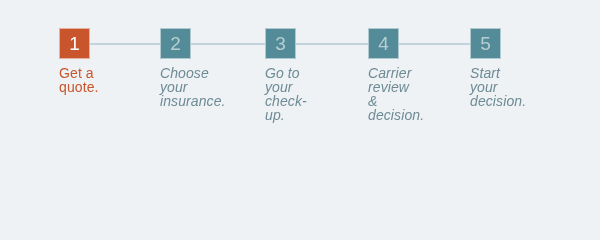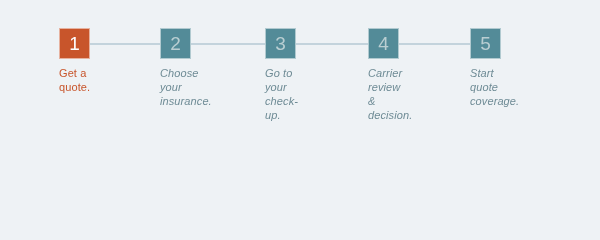--- a/index.html
+++ b/index.html
@@ -48,21 +48,21 @@
   .step-box.active .step-num {
     color: #fdfdfd;
   }
   .step-box.inactive .step-num {
     color: #b9ced2;
   }
   .step-label {
     position: absolute;
     top: 38px;
     left: 0;
-    font-size: 11px;
+    font-size: 14px;
     line-height: 14px;
     white-space: pre-line;
     letter-spacing: 0.1px;
   }
   .step-label.active {
     color: #c8552b;
   }
   .step-label.inactive {
     color: #6e8b95;
     font-style: italic;
@@ -108,15 +108,15 @@
         <span class="step-num">4</span>
       </div>
       <div class="step-label inactive">Carrier review
 &amp; decision.</div>
     </div>
     <div class="step" style="left: 470px;">
       <div class="step-box inactive">
         <span class="step-num">5</span>
       </div>
       <div class="step-label inactive">Start
-quote coverage.</div>
+your decision.</div>
     </div>
   </div>
 
 </body></html>

